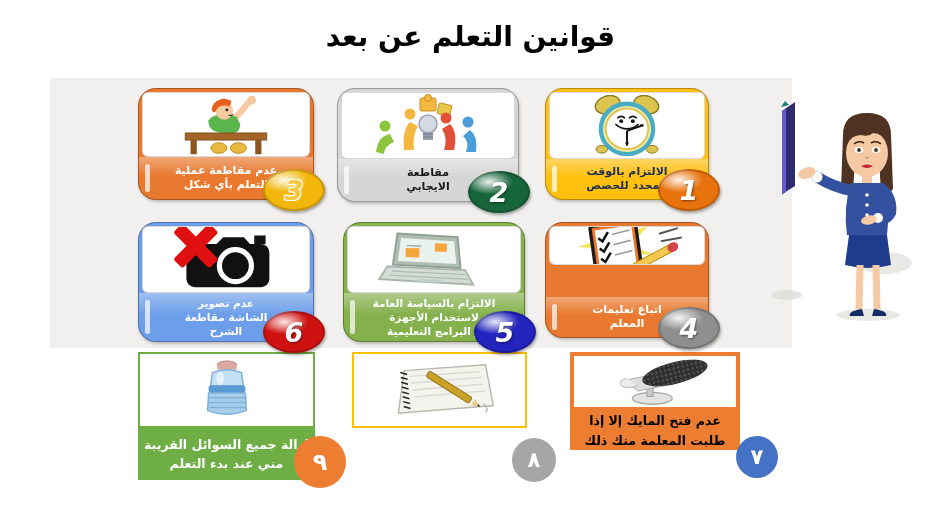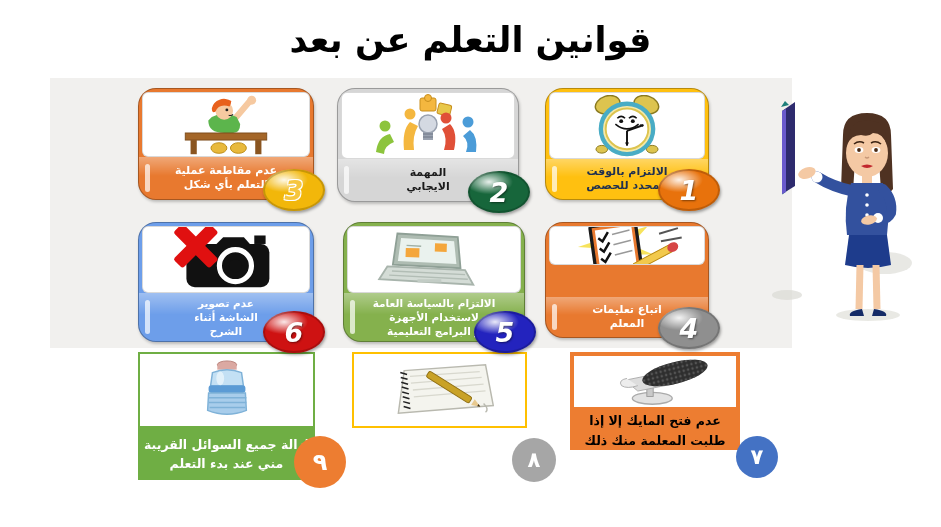--- a/index.html
+++ b/index.html
@@ -3,21 +3,21 @@
 <meta charset="utf-8">
 <style>
   html,body{margin:0;padding:0;}
   body{
     width:941px;height:527px;position:relative;overflow:hidden;
     background:#ffffff;
     font-family:"DejaVu Sans", sans-serif;
   }
   .title{
     position:absolute;top:20px;left:0;width:100%;
-    text-align:center;font-size:35px;font-weight:bold;color:#000;
+    text-align:center;font-size:28px;font-weight:bold;color:#000;
     font-family:"DejaVu Sans", sans-serif;
   }
   .panel{
     position:absolute;left:50px;top:78px;width:742px;height:270px;
     background:#F1F0EE;
   }
   
   .card{
     position:absolute;border-radius:18px;background:var(--band);
     border:1px solid rgba(0,0,0,.28);
@@ -140,21 +140,21 @@
       <circle cx="42" cy="20" r="5.5" fill="#F4B73F"></circle>
       <path d="M36,56 q-2,-20 6,-28 l8,4 q-6,10 -4,24 z" fill="#F4B73F"></path>
       <circle cx="78" cy="24" r="5.5" fill="#E05038"></circle>
       <path d="M86,56 q4,-18 -4,-26 l-8,5 q6,9 2,21 z" fill="#E05038"></path>
       <circle cx="100" cy="28" r="5.5" fill="#4B9CD8"></circle>
       <path d="M108,58 q2,-16 -6,-22 l-7,6 q7,6 3,16 z" fill="#4B9CD8"></path>
     </svg>
   </div>
   <div class="band">
     <span class="stripe"></span>
-    <span class="cap-text">المهمة
+    <span class="cap-text">مقاطعة
 الايجابي</span>
   </div>
   <div class="badge-ellipse">
       <span>2</span>
     </div>
 </div>
 
 <div class="card c3" style="--band: #E8792F; --badge: #F2B70A; --cap: #FFFFFF;">
   <div class="img-box">
     <svg width="150" height="62" viewBox="0 0 140 70">
@@ -252,21 +252,21 @@
       <circle cx="80" cy="41" r="7" fill="#111"></circle>
       <g transform="translate(38 20) rotate(45)">
         <rect x="-27" y="-7" width="54" height="14" rx="3" fill="#E01010"></rect>
         <rect x="-7" y="-27" width="14" height="54" rx="3" fill="#E01010"></rect>
       </g>
     </svg>
   </div>
   <div class="band">
     <span class="stripe"></span>
     <span class="cap-text">عدم تصوير
-الشاشة أثناء
+الشاشة مقاطعة
 الشرح</span>
   </div>
   <div class="badge-ellipse">
       <span>6</span>
     </div>
 </div>
 
 <div class="card-b c7" style="--band: #ED7D31; --badge: #4472C4; --cap: #000000;">
   <div class="img-box">
     <svg width="150" height="58" viewBox="0 0 150 64">

